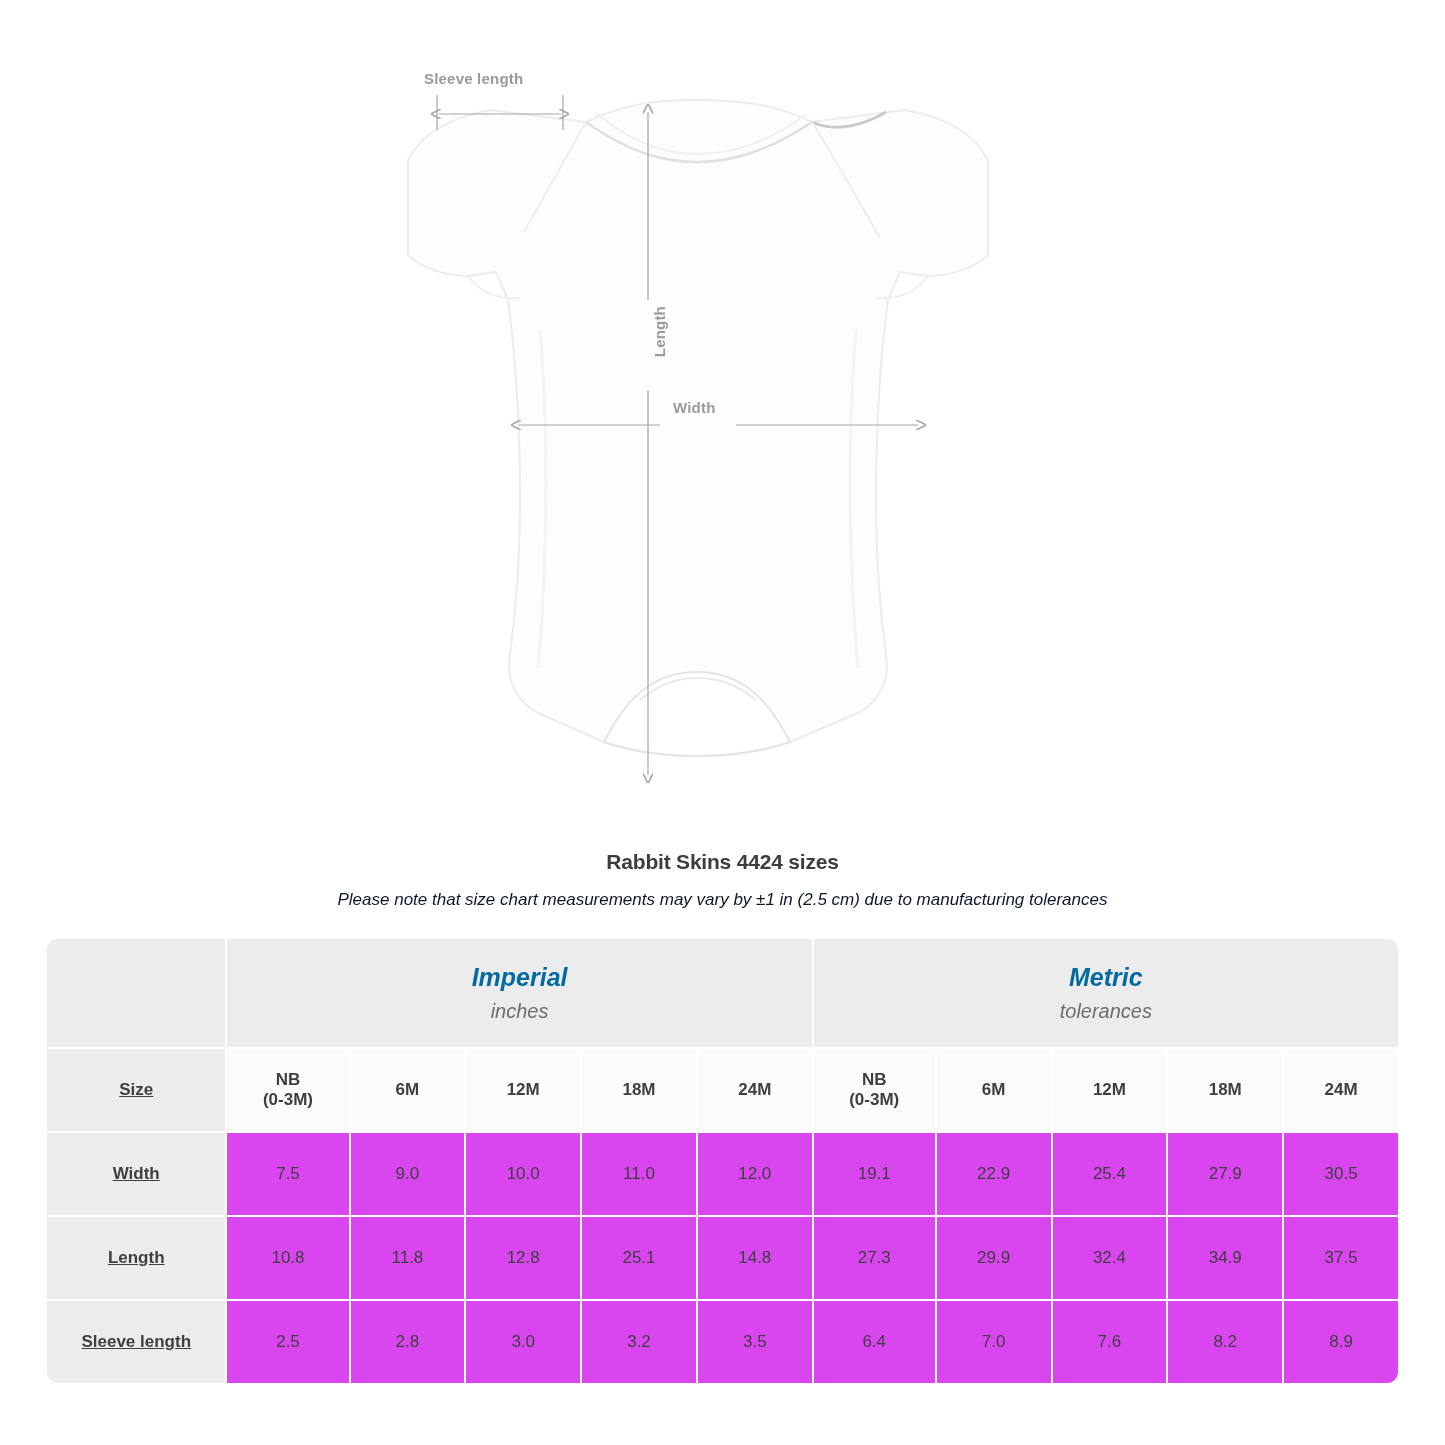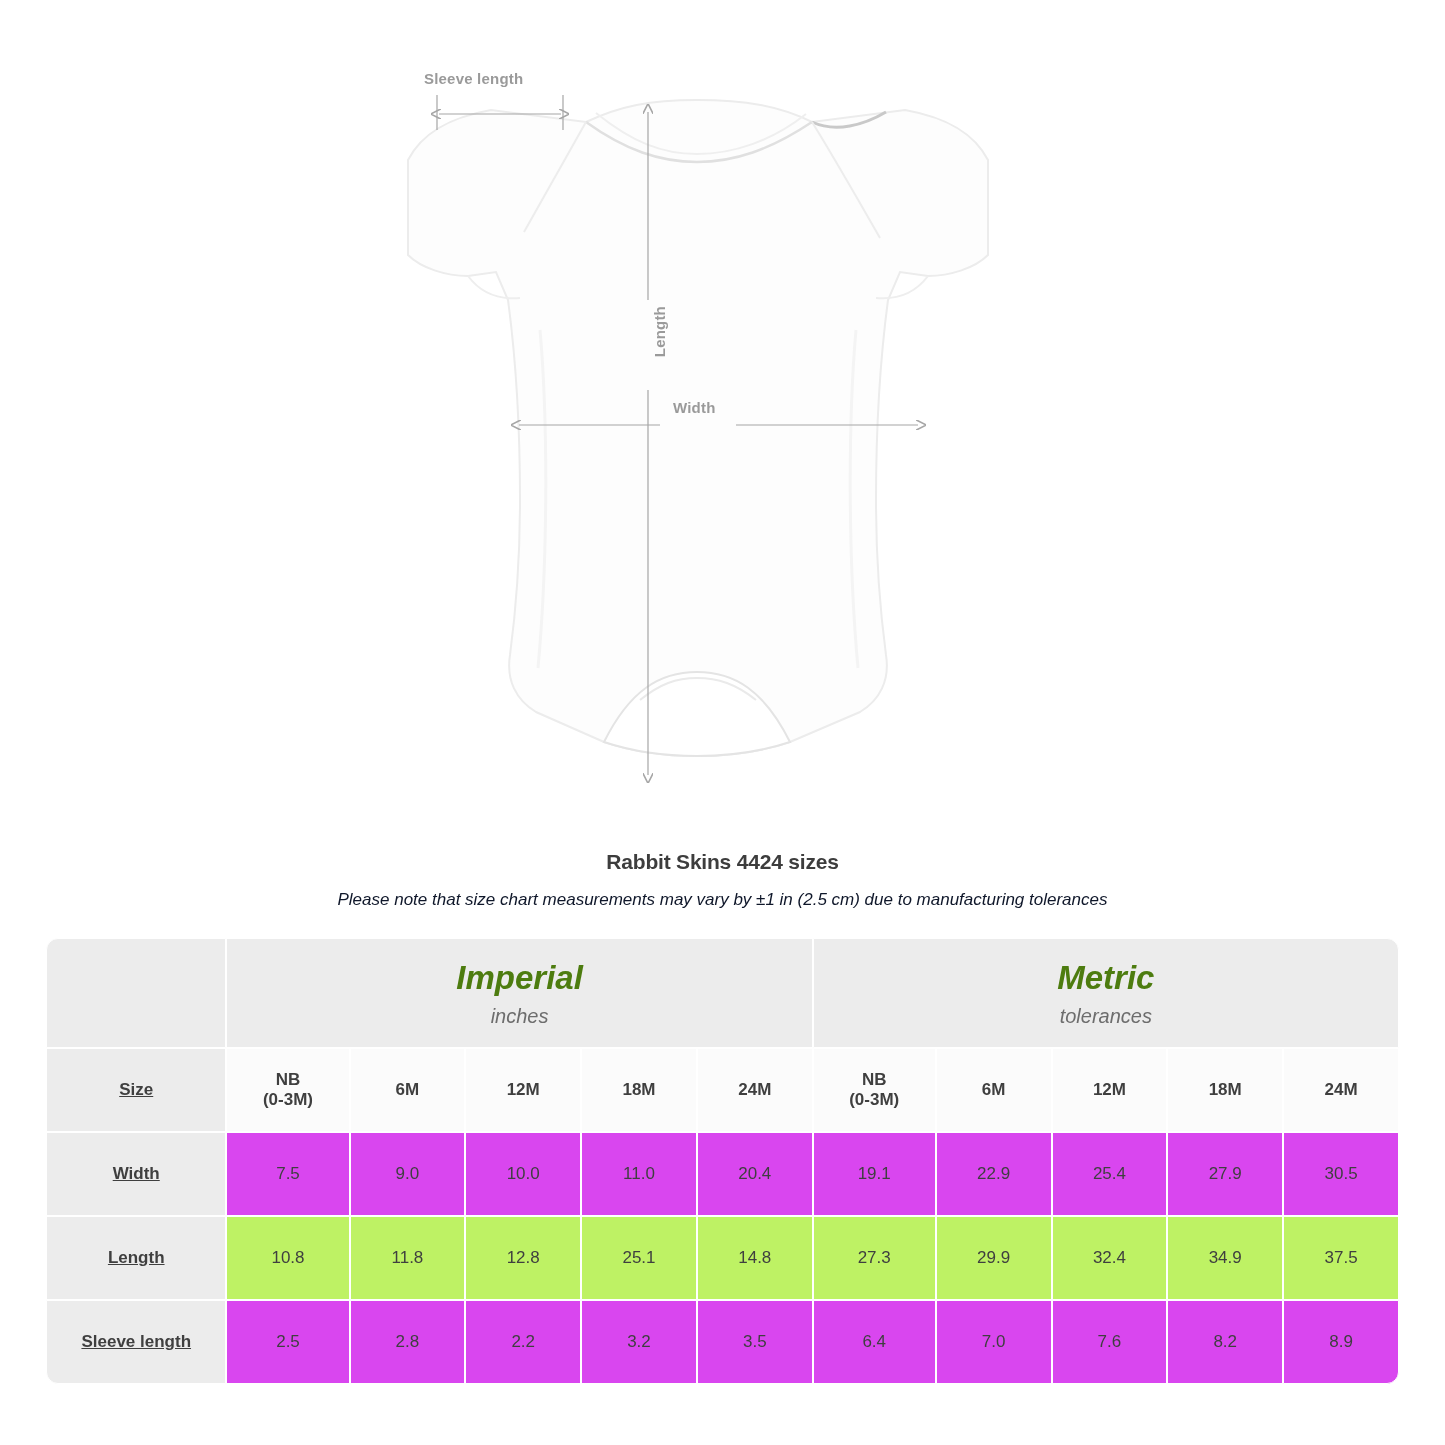--- a/index.html
+++ b/index.html
@@ -84,24 +84,24 @@
     vertical-align: middle;
     font-size: 17px;
     color: #3f3f3f;
     background: #ffffff;
   }
   .unit-head {
     background: #ececec !important;
     height: 110px;
   }
   .unit-head .unit-name {
-    font-size: 33px;
+    font-size: 25px;
     font-style: italic;
     font-weight: bold;
-    color: #4d7c0f;
+    color: #0369a1;
   }
   .unit-head .unit-sub {
     font-size: 20px;
     font-style: italic;
     color: #6d6d6d;
     margin-top: 8px;
   }
   .corner-cell {
     background: #ececec !important;
     border-top-left-radius: 12px;
@@ -122,21 +122,21 @@
     font-size: 17px;
     background: #fbfbfb;
   }
   tr.head-row td.row-head { background: #ececec !important; }
   tr.band td {
     height: 84px;
     background: #d946ef;
   }
   tr.plain td {
     height: 84px;
-    background: #bef264;
+    background: #d946ef;
   }
   tr.plain td.row-head { background: #ececec !important; }
   tr.last td.row-head { border-bottom-left-radius: 12px; }
   tr.last td:last-child { border-bottom-right-radius: 12px; }
   .sub-line { display: block; font-weight: bold; }
 </style>
 </head>
 <body>
 
 <div class="illustration">
@@ -270,21 +270,21 @@
         <td>18M</td>
         <td>24M</td>
       </tr>
 
       <tr class="band">
         <td class="row-head">Width</td>
         <td>7.5</td>
         <td>9.0</td>
         <td>10.0</td>
         <td>11.0</td>
-        <td>20.4</td>
+        <td>12.0</td>
         <td>19.1</td>
         <td>22.9</td>
         <td>25.4</td>
         <td>27.9</td>
         <td>30.5</td>
       </tr>
 
       <tr class="plain">
         <td class="row-head">Length</td>
         <td>10.8</td>
@@ -296,21 +296,21 @@
         <td>29.9</td>
         <td>32.4</td>
         <td>34.9</td>
         <td>37.5</td>
       </tr>
 
       <tr class="band last">
         <td class="row-head">Sleeve length</td>
         <td>2.5</td>
         <td>2.8</td>
-        <td>2.2</td>
+        <td>3.0</td>
         <td>3.2</td>
         <td>3.5</td>
         <td>6.4</td>
         <td>7.0</td>
         <td>7.6</td>
         <td>8.2</td>
         <td>8.9</td>
       </tr>
     </tbody>
   </table>

